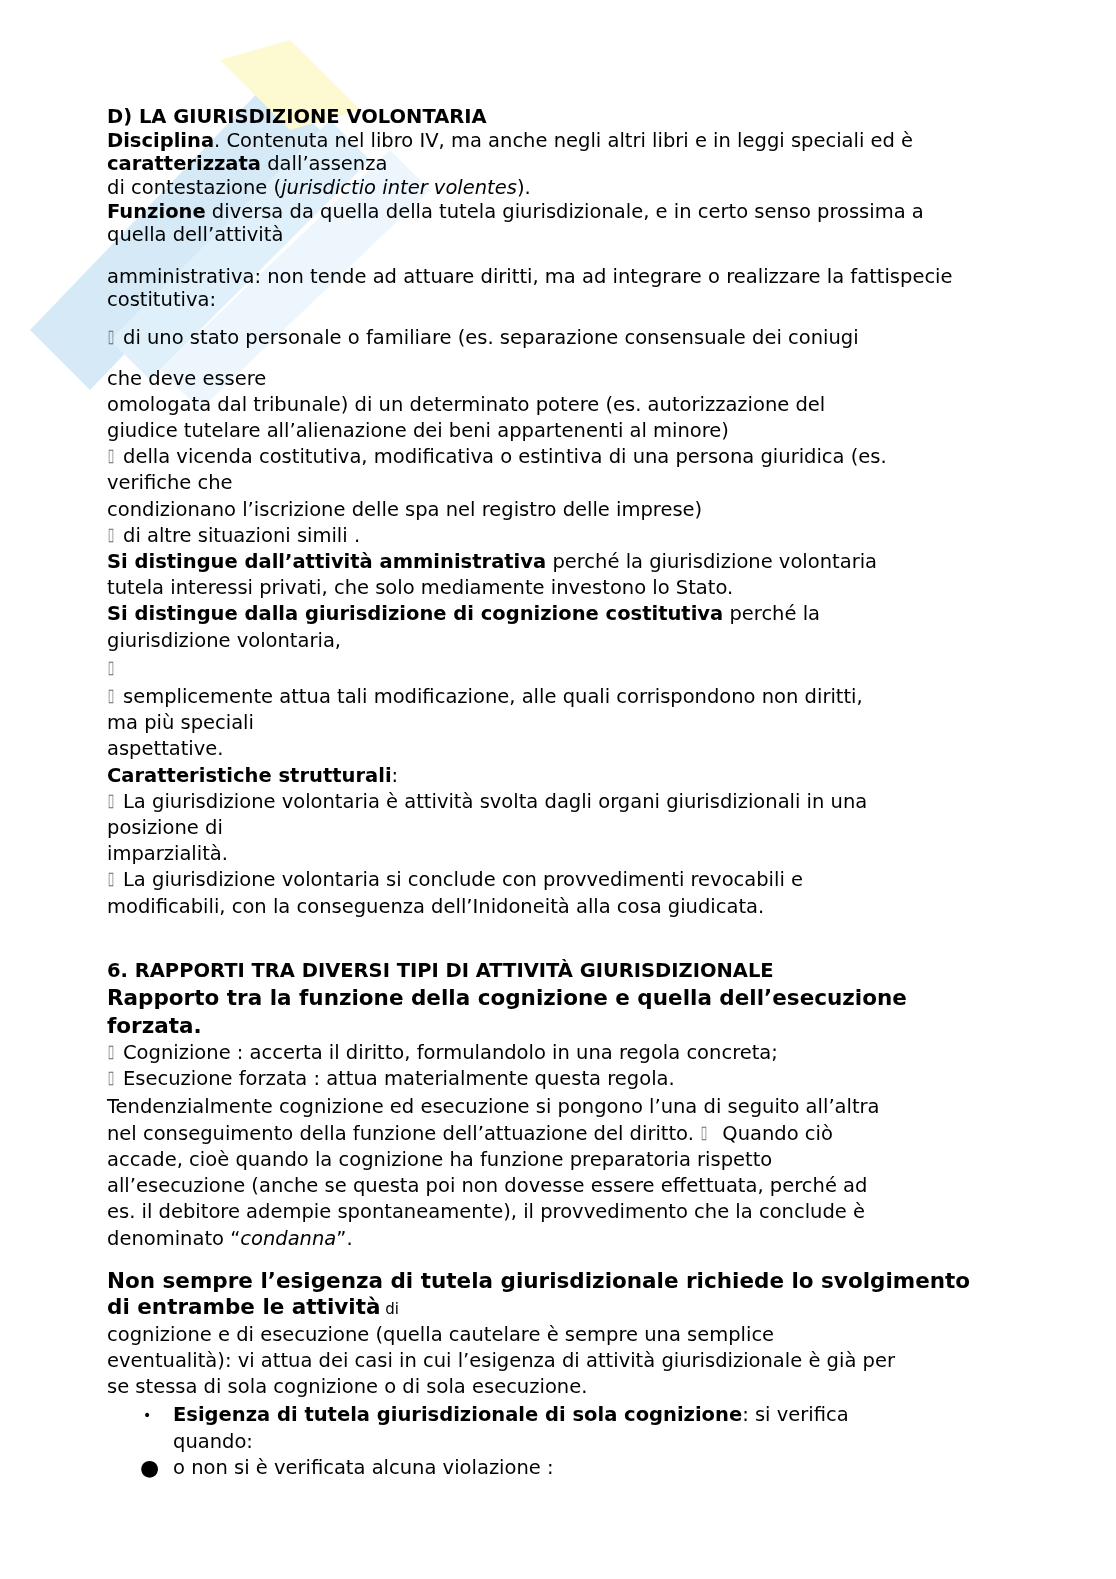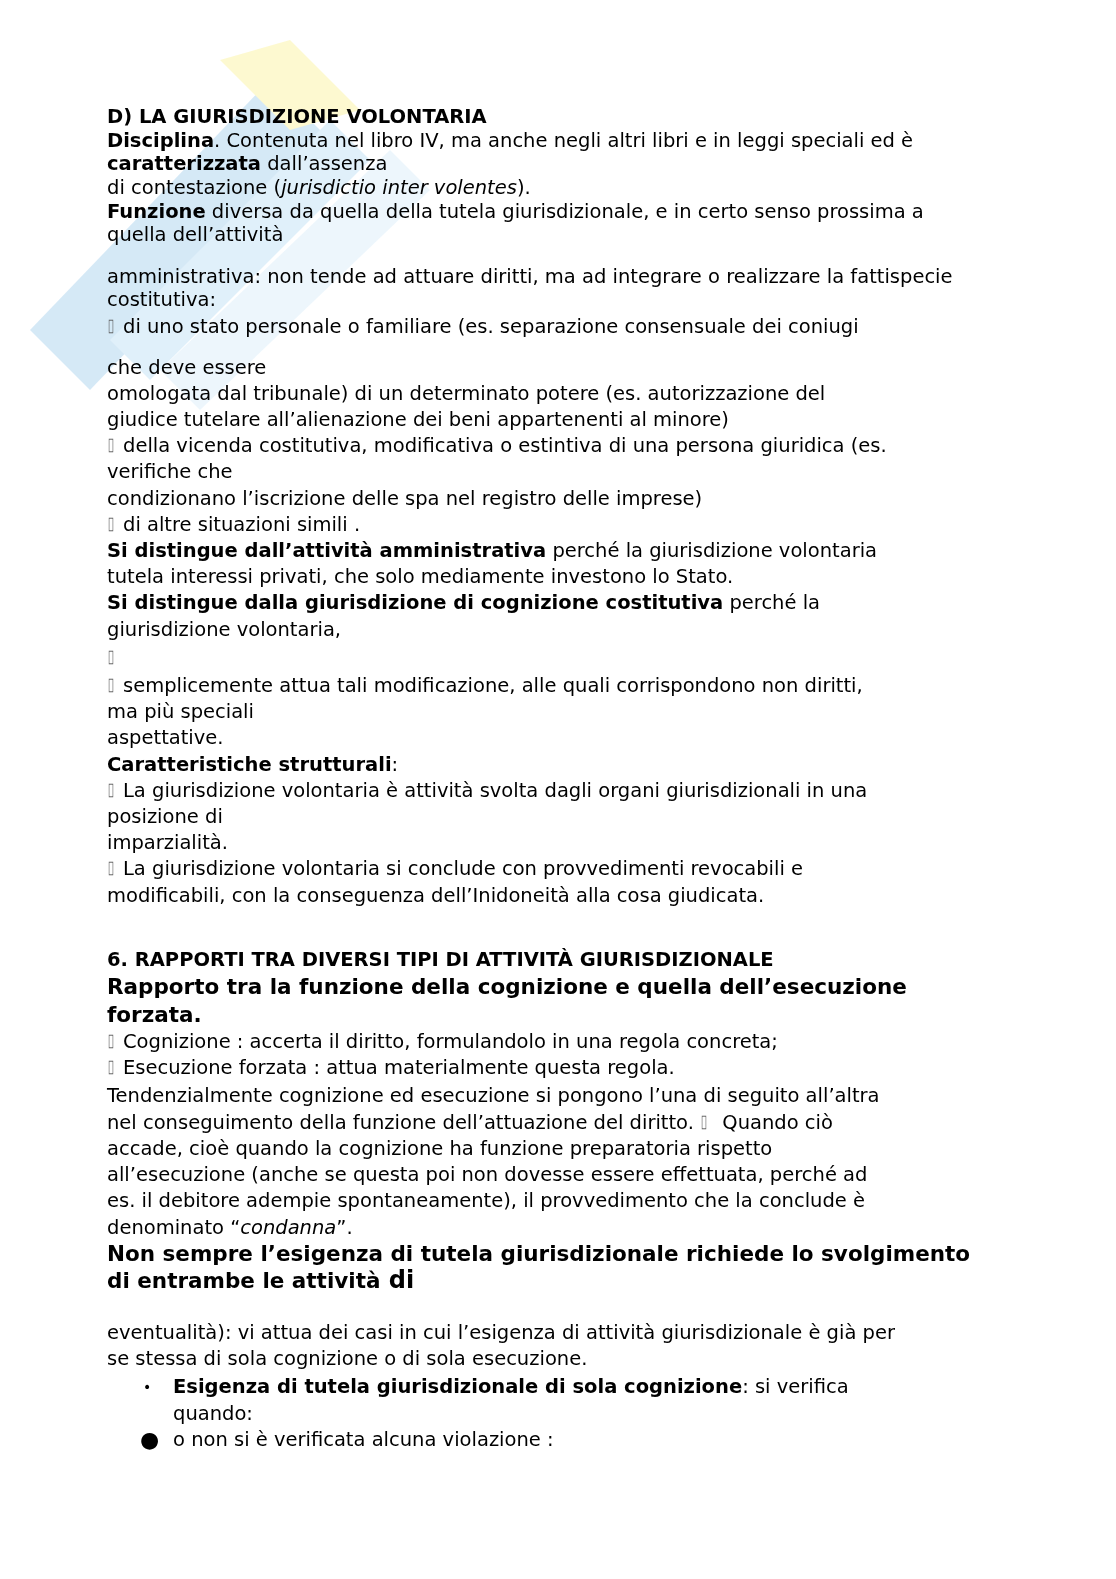--- a/index.html
+++ b/index.html
@@ -47,21 +47,21 @@
 
   <p class="tight">
     <b>Funzione</b><span> diversa da quella della tutela giurisdizionale, e in certo senso prossima a</span><br>
     <span>quella dell’attività</span>
   </p>
   <p class="tight" style="margin-top:20px;">
     <span>amministrativa: non tende ad attuare diritti, ma ad integrare o realizzare la fattispecie</span><br>
     <span>costitutiva:</span>
   </p>
 
-  <p style="margin-top:3px;"><span class="sym"></span><span>di uno stato personale o familiare (es. separazione consensuale dei coniugi</span></p>
+  <p style="margin-top:14px;"><span class="sym"></span><span>di uno stato personale o familiare (es. separazione consensuale dei coniugi</span></p>
   <p style="margin-top:14px;"><span>che deve essere</span></p>
   <p><span>omologata dal tribunale) di un determinato potere (es. autorizzazione del</span></p>
   <p><span>giudice tutelare all’alienazione dei beni appartenenti al minore)</span></p>
 
   <p><span class="sym"></span><span>della vicenda costitutiva, modificativa o estintiva di una persona giuridica (es.</span></p>
   <p><span>verifiche che</span></p>
   <p><span>condizionano l’iscrizione delle spa nel registro delle imprese)</span></p>
 
   <p><span class="sym"></span><span>di altre situazioni simili .</span></p>
 
@@ -98,26 +98,26 @@
 
   <p style="margin-top:2px;">
     <span>Tendenzialmente cognizione ed esecuzione si pongono l’una di seguito all’altra</span><br>
     <span>nel conseguimento della funzione dell’attuazione del diritto. </span><span class="sym"></span><span> Quando ciò</span><br>
     <span>accade, cioè quando la cognizione ha funzione preparatoria rispetto</span><br>
     <span>all’esecuzione (anche se questa poi non dovesse essere effettuata, perché ad</span><br>
     <span>es. il debitore adempie spontaneamente), il provvedimento che la conclude è</span><br>
     <span>denominato “</span><i>condanna</i><span>”.</span>
   </p>
 
-  <p class="h2" style="line-height:26px;">
+  <p class="h2" style="line-height:26px;margin-top:16px;">
     <span>Non sempre l’esigenza di tutela giurisdizionale richiede lo svolgimento</span><br>
-    <span>di entrambe le attività</span><span style="font-weight:bold;font-size:24px;"> di</span>
+    <span>di entrambe le attività</span><span style="font-weight:normal;font-size:15px;"> di</span>
   </p>
   <p>
-    <br>
+    <span>cognizione e di esecuzione (quella cautelare è sempre una semplice</span><br>
     <span>eventualità): vi attua dei casi in cui l’esigenza di attività giurisdizionale è già per</span><br>
     <span>se stessa di sola cognizione o di sola esecuzione.</span>
   </p>
 
   <div class="bullet-row" style="margin-top:2px;">
     <span class="dot dot-small">•</span>
     <b>Esigenza di tutela giurisdizionale di sola cognizione</b><span>: si verifica</span><br>
     <span>quando:</span>
   </div>
   <div class="bullet-row">

